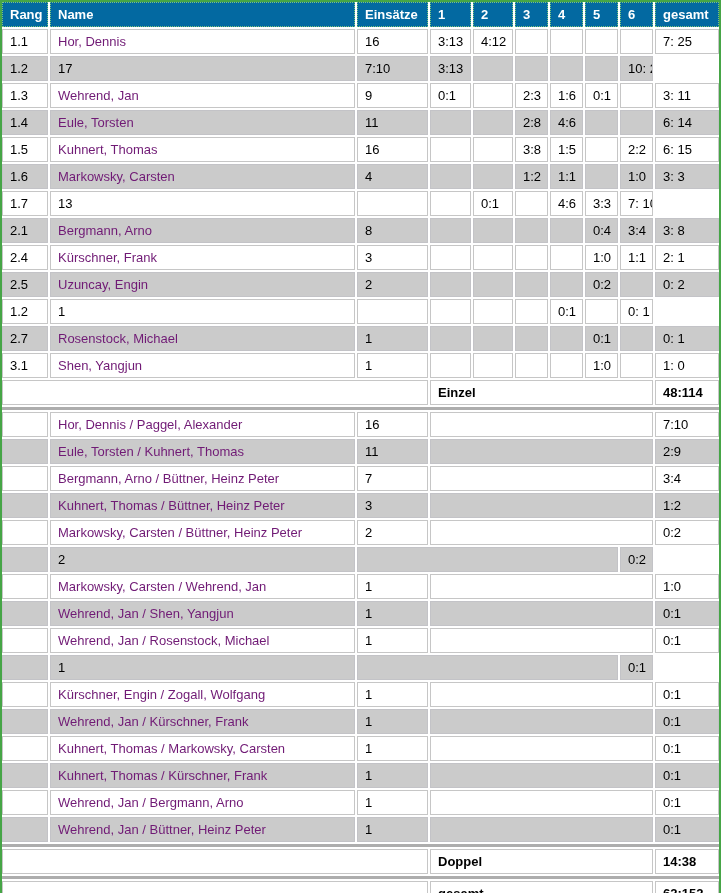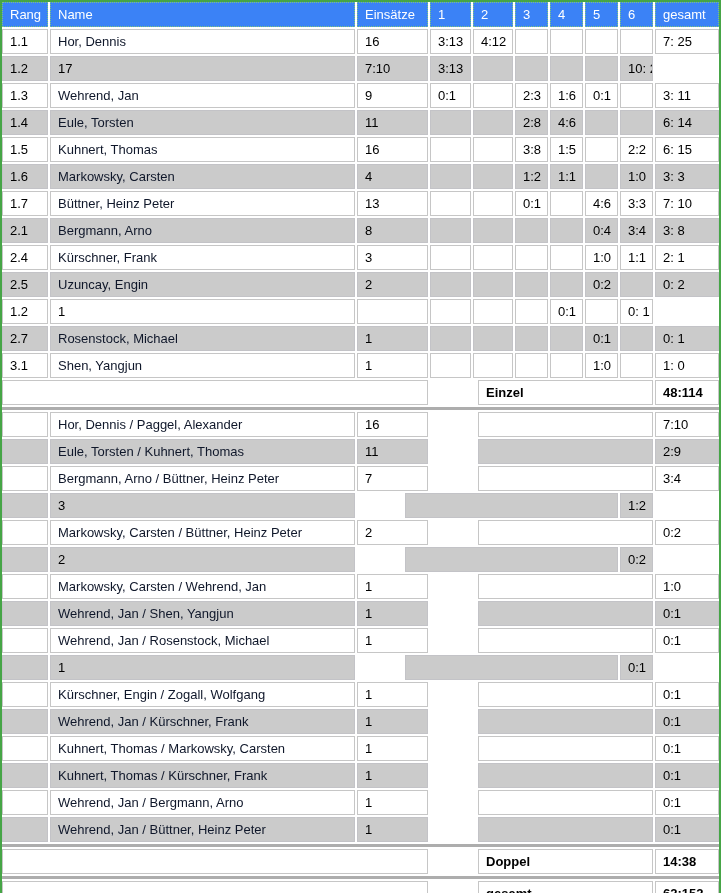--- a/index.html
+++ b/index.html
@@ -23,30 +23,30 @@
     height:25px;
     line-height:23px;
     box-sizing:border-box;
     border:1px solid #c6c6c6;
     padding:0 2px 0 7px;
     overflow:hidden;
     white-space:nowrap;
     background:#ffffff;
   }
   .head .cell {
-    background:#3b82f6;
+    background:#0369a1;
     color:#ffffff;
-    font-weight:normal;
+    font-weight:bold;
     border:1px dotted #7ec47e;
   }
   .r-gray .cell { background:#cbcbcb; border-color:#c3c3c7; }
-  .green { color:#0f172a; }
+  .green { color:#701a75; }
   .bold { font-weight:bold; }
   .span3 { grid-column:span 3; }
-  .span6 { grid-column:span 6;margin-left:48px; }
+  .span6 { grid-column:span 6; }
   .sep {
     height:3px;
     background:#adadad;
     margin:0 0 2px 0;
   }
 </style>
 </head>
 <body>
 
 <div class="tt-table">
@@ -131,21 +131,20 @@
         <div class="cell"></div>
         <div class="cell"></div>
         <div class="cell">1:2</div>
         <div class="cell">1:1</div>
         <div class="cell"></div>
         <div class="cell">1:0</div>
         <div class="cell">3: 3</div>
       </div>
       <div class="row r-white">
         <div class="cell">1.7</div>
-        <div class="cell green">Büttner, Heinz Peter</div>
         <div class="cell">13</div>
         <div class="cell"></div>
         <div class="cell"></div>
         <div class="cell">0:1</div>
         <div class="cell"></div>
         <div class="cell">4:6</div>
         <div class="cell">3:3</div>
         <div class="cell">7: 10</div>
       </div>
       <div class="row r-gray">
@@ -246,20 +245,21 @@
       </div>
       <div class="row r-white">
         <div class="cell"></div>
         <div class="cell green">Bergmann, Arno / Büttner, Heinz Peter</div>
         <div class="cell">7</div>
         <div class="cell span6"></div>
         <div class="cell">3:4</div>
       </div>
       <div class="row r-gray">
         <div class="cell"></div>
+        <div class="cell green">Kuhnert, Thomas / Büttner, Heinz Peter</div>
         <div class="cell">3</div>
         <div class="cell span6"></div>
         <div class="cell">1:2</div>
       </div>
       <div class="row r-white">
         <div class="cell"></div>
         <div class="cell green">Markowsky, Carsten / Büttner, Heinz Peter</div>
         <div class="cell">2</div>
         <div class="cell span6"></div>
         <div class="cell">0:2</div>

